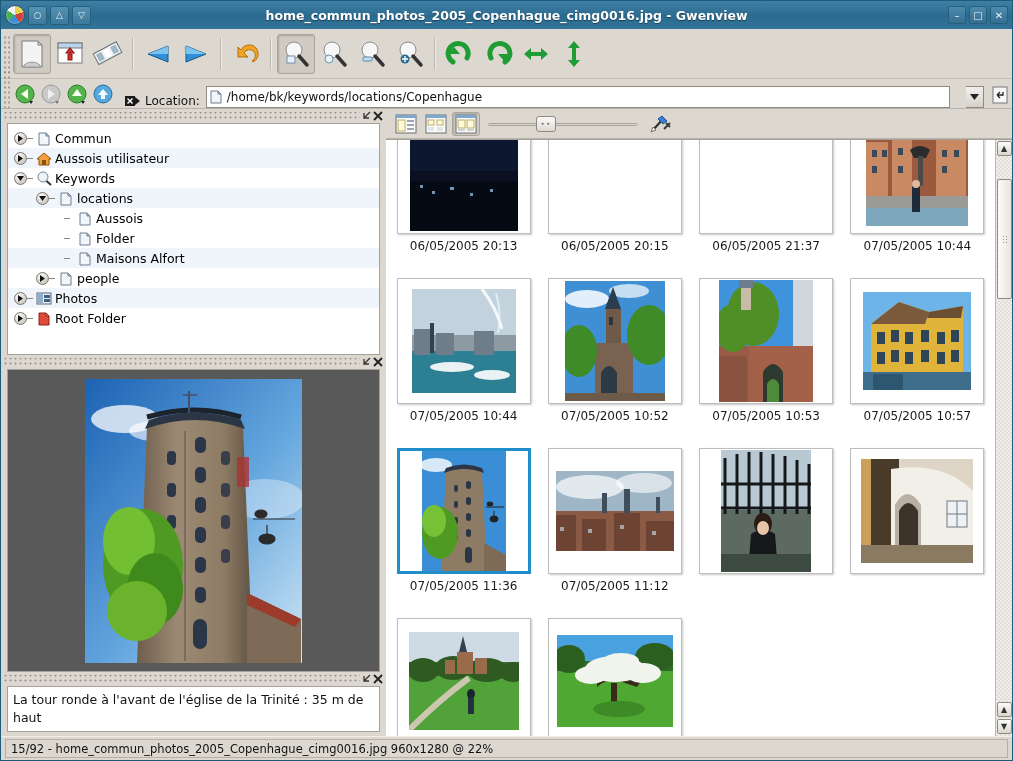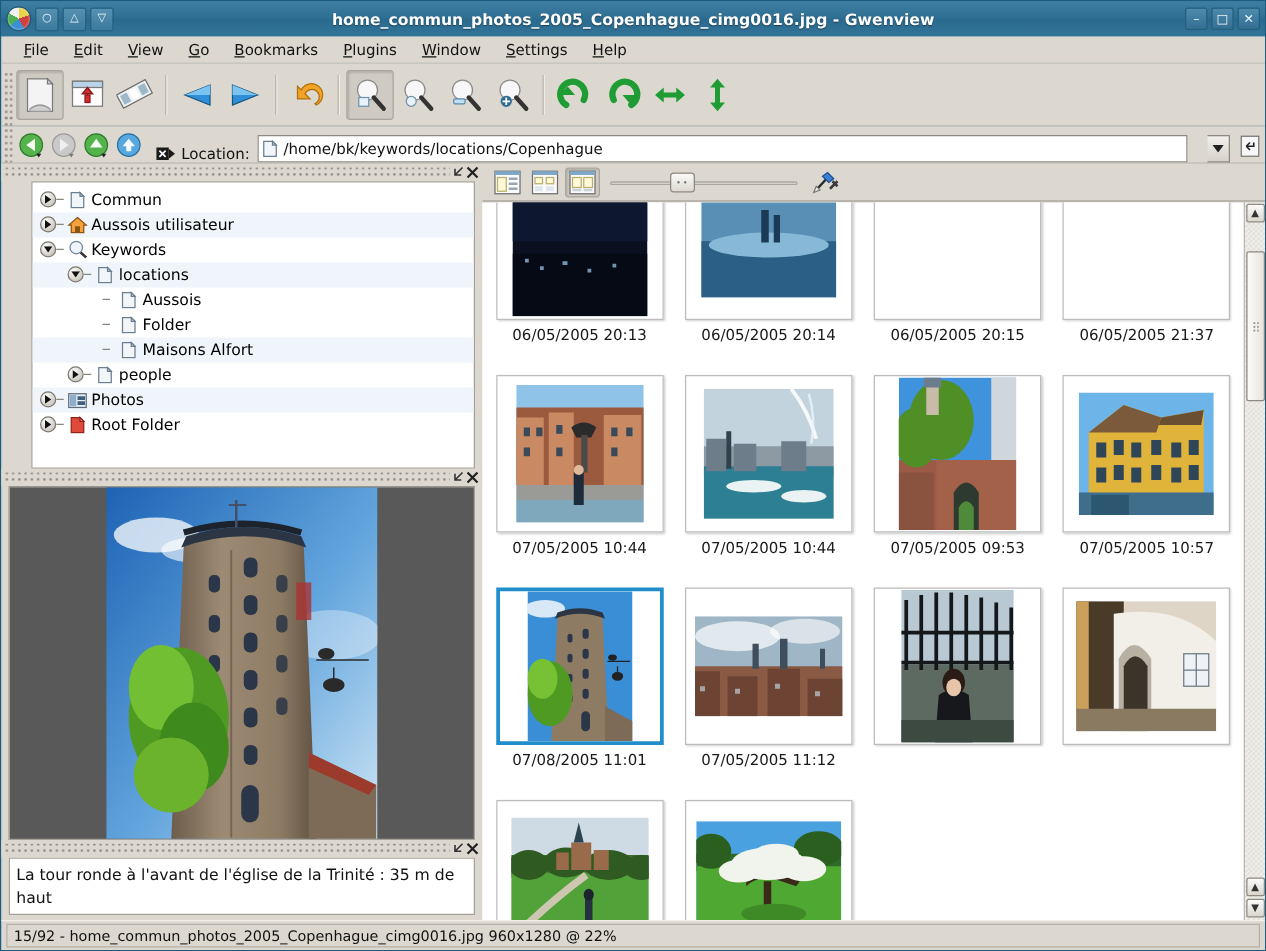--- a/index.html
+++ b/index.html
@@ -143,21 +143,21 @@
     flex: 1; height: 8px;
     background-image: radial-gradient(circle, #95918a .9px, transparent 1.1px);
     background-size: 5px 5px;
     background-position: 0 3px;
   }
   .ph-btn { width: 12px; height: 12px; display:flex; align-items:center; justify-content:center; font-size:10px; color:#333; }
 
   .panelbody {
     background: #fff;
     border: 1px solid #a5a199;
-    margin: 0 6px 0 24px;
+    margin: 0 6px 0 6px;
     overflow: hidden;
     position: relative;
   }
 
   
   .tree { padding: 4px 0 0 0; font-size: 12.5px; }
   .trow {
     height: 20px; display: flex; align-items: center;
     padding-left: 6px; position: relative;
   }
@@ -329,31 +329,20 @@
       <div class="tb-btn">▽</div>
     </div>
     <div class="title-text">home_commun_photos_2005_Copenhague_cimg0016.jpg - Gwenview</div>
     <div class="tb-right">
       <div class="wbtn">–</div>
       <div class="wbtn">□</div>
       <div class="wbtn">✕</div>
     </div>
   </div>
 
-  <div class="menubar" id="menubar">
-      <div class="menu-item"><u>F</u>ile</div>
-      <div class="menu-item"><u>E</u>dit</div>
-      <div class="menu-item"><u>V</u>iew</div>
-      <div class="menu-item"><u>G</u>o</div>
-      <div class="menu-item"><u>B</u>ookmarks</div>
-      <div class="menu-item"><u>P</u>lugins</div>
-      <div class="menu-item"><u>W</u>indow</div>
-      <div class="menu-item"><u>S</u>ettings</div>
-      <div class="menu-item"><u>H</u>elp</div>
-    </div>
 
   <div class="toolbar">
     <div class="grip"></div>
 
     <div class="tbtn pressed">
       <svg width="28" height="30" viewBox="0 0 28 30">
         <path d="M4 2 h16 l4 4 v22 h-20 z" fill="#f4f4f4" stroke="#7a7a7a"></path>
         <path d="M20 2 v4 h4 z" fill="#d8d8d8" stroke="#7a7a7a"></path>
         <path d="M6 26 q8 -6 16 0 v2 h-16z" fill="#cfcfcf" stroke="#9a9a9a"></path>
       </svg>
@@ -857,32 +846,20 @@
                       <rect x="60" y="82" width="3" height="3"></rect>
                       <rect x="80" y="78" width="3" height="3"></rect>
                     </g>
                     <rect y="0" width="108" height="60" fill="#0d1730"></rect>
                   </svg>
                 </div>
                 <div class="tlabel2">06/05/2005 20:13</div>
               </div>
               <div class="cell">
                 <div class="thumbbox">
-                  <svg class="photo" width="108" height="90" viewBox="0 0 108 90">
-                    <rect width="108" height="90" fill="#5a8fb5"></rect>
-                    <rect y="45" width="108" height="45" fill="#2c5f85"></rect>
-                    <ellipse cx="54" cy="48" rx="48" ry="10" fill="#87b8d8"></ellipse>
-                    <rect x="48" y="20" width="6" height="26" fill="#1a3a55"></rect>
-                    <rect x="58" y="24" width="5" height="22" fill="#1a3a55"></rect>
-                  </svg>
-                </div>
-                <div class="tlabel2">06/05/2005 20:14</div>
-              </div>
-              <div class="cell">
-                <div class="thumbbox">
                   <svg class="photo" width="100" height="60" viewBox="0 0 100 60">
                     <rect width="100" height="60" fill="#ffffff"></rect>
                   </svg>
                 </div>
                 <div class="tlabel2">06/05/2005 20:15</div>
               </div>
               <div class="cell">
                 <div class="thumbbox">
                   <svg class="photo" width="100" height="60" viewBox="0 0 100 60">
                     <rect width="100" height="60" fill="#ffffff"></rect>
@@ -934,40 +911,60 @@
                     <path d="M70 0 q14 18 20 40" stroke="#ffffff" stroke-width="3" fill="none" opacity=".85"></path>
                     <path d="M84 4 q6 20 2 40" stroke="#eaf4fa" stroke-width="2" fill="none" opacity=".8"></path>
                     <rect x="18" y="34" width="4" height="30" fill="#33414d"></rect>
                     <g fill="#ffffff" opacity=".9">
                       <ellipse cx="40" cy="78" rx="22" ry="5"></ellipse>
                       <ellipse cx="80" cy="86" rx="18" ry="5"></ellipse>
                     </g>
                   </svg>
                 </div>
                 <div class="tlabel2">07/05/2005 10:44</div>
+              </div>
+              <div class="cell">
+                <div class="thumbbox">
+                  <svg class="photo" width="100" height="120" viewBox="0 0 100 120">
+                    <rect width="100" height="120" fill="#3e8fd4"></rect>
+                    <ellipse cx="22" cy="18" rx="22" ry="9" fill="#ffffff" opacity=".85"></ellipse>
+                    <ellipse cx="64" cy="10" rx="20" ry="7" fill="#ffffff" opacity=".7"></ellipse>
+                    <path d="M48 6 l8 22 h-16 z" fill="#2b3d4e"></path>
+                    <rect x="41" y="28" width="15" height="34" fill="#6f5a4a"></rect>
+                    <rect x="44" y="36" width="4" height="8" fill="#2a3440"></rect>
+                    <path d="M30 62 h38 v58 h-38 z" fill="#7a6250"></path>
+                    <path d="M36 92 q8 -14 16 0 v28 h-16 z" fill="#2c3a46"></path>
+                    <g fill="#3f8b28">
+                      <ellipse cx="84" cy="54" rx="22" ry="30"></ellipse>
+                      <ellipse cx="14" cy="70" rx="18" ry="26"></ellipse>
+                    </g>
+                    <rect y="112" width="100" height="8" fill="#6d5a48"></rect>
+                  </svg>
+                </div>
+                <div class="tlabel2">07/05/2005 10:52</div>
               </div>
               <div class="cell">
                 <div class="thumbbox">
                   <svg class="photo" width="94" height="122" viewBox="0 0 94 122">
                     <rect width="94" height="122" fill="#3f93dc"></rect>
                     <rect y="66" width="94" height="56" fill="#9a5a46"></rect>
                     <path d="M30 66 h64 v56 h-64z" fill="#a3614a"></path>
                     <path d="M44 92 q10 -16 20 0 v30 h-20 z" fill="#2e3a30"></path>
                     <path d="M48 104 q6 -10 12 0 v18 h-12z" fill="#4f8a3a"></path>
                     <rect x="0" y="76" width="28" height="46" fill="#8a5340"></rect>
                     <g fill="#4f8f26">
                       <ellipse cx="34" cy="34" rx="26" ry="32"></ellipse>
                       <ellipse cx="14" cy="48" rx="18" ry="24"></ellipse>
                     </g>
                     <rect x="22" y="0" width="10" height="30" fill="#c8bba8"></rect>
                     <rect x="20" y="0" width="14" height="8" fill="#6b7c8c"></rect>
                     <rect x="74" y="0" width="20" height="66" fill="#cfd6dc"></rect>
                   </svg>
                 </div>
-                <div class="tlabel2">07/05/2005 09:53</div>
+                <div class="tlabel2">07/05/2005 10:53</div>
               </div>
               <div class="cell">
                 <div class="thumbbox">
                   <svg class="photo" width="108" height="98" viewBox="0 0 108 98">
                     <rect width="108" height="98" fill="#6db4e8"></rect>
                     <path d="M8 32 l28 -22 l30 10 l34 -6 v84 h-92 z" fill="#e0b43a"></path>
                     <path d="M8 32 l28 -22 l30 10 l-4 12 h-54 z" fill="#7a5a3a"></path>
                     <path d="M66 20 l34 -6 l-2 12 h-34 z" fill="#6b4f33"></path>
                     <g fill="#2f4558">
                       <rect x="14" y="40" width="8" height="12"></rect>
@@ -1013,21 +1010,21 @@
                     </g>
                     <g stroke="#222" stroke-width="1" fill="#222">
                       <path d="M64 56 h18"></path>
                       <ellipse cx="68" cy="53" rx="3" ry="2"></ellipse>
                       <path d="M72 60 v6"></path>
                       <ellipse cx="72" cy="68" rx="4" ry="3"></ellipse>
                     </g>
                     <path d="M62 92 l22 12 v16 h-22z" fill="#7d6b58"></path>
                   </svg>
                 </div>
-                <div class="tlabel2">07/08/2005 11:01</div>
+                <div class="tlabel2">07/05/2005 11:36</div>
               </div>
               <div class="cell">
                 <div class="thumbbox">
                   <svg class="photo" width="118" height="80" viewBox="0 0 118 80">
                     <rect width="118" height="80" fill="#9fb6c6"></rect>
                     <ellipse cx="34" cy="16" rx="34" ry="12" fill="#fff" opacity=".7"></ellipse>
                     <ellipse cx="88" cy="12" rx="28" ry="10" fill="#fff" opacity=".6"></ellipse>
                     <rect y="40" width="118" height="40" fill="#8a5a45"></rect>
                     <g fill="#6d4433">
                       <rect x="0" y="44" width="20" height="36"></rect>

